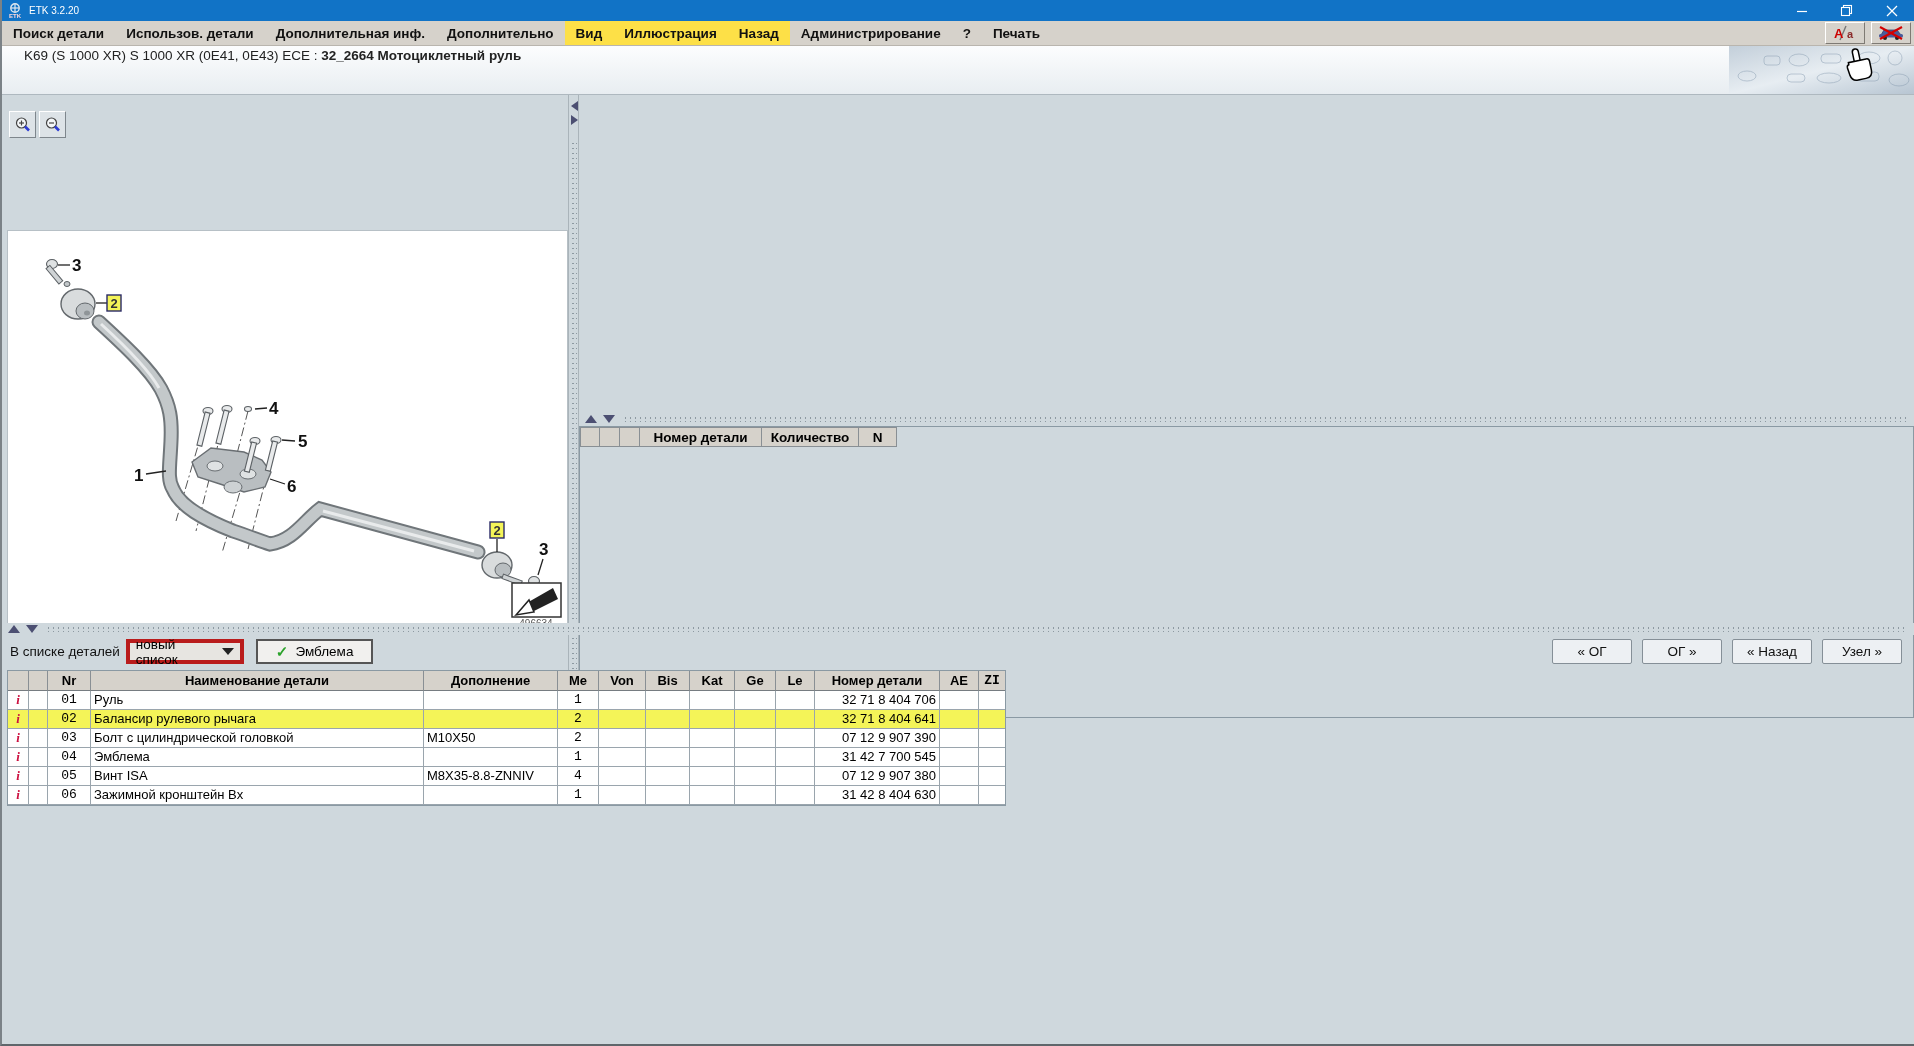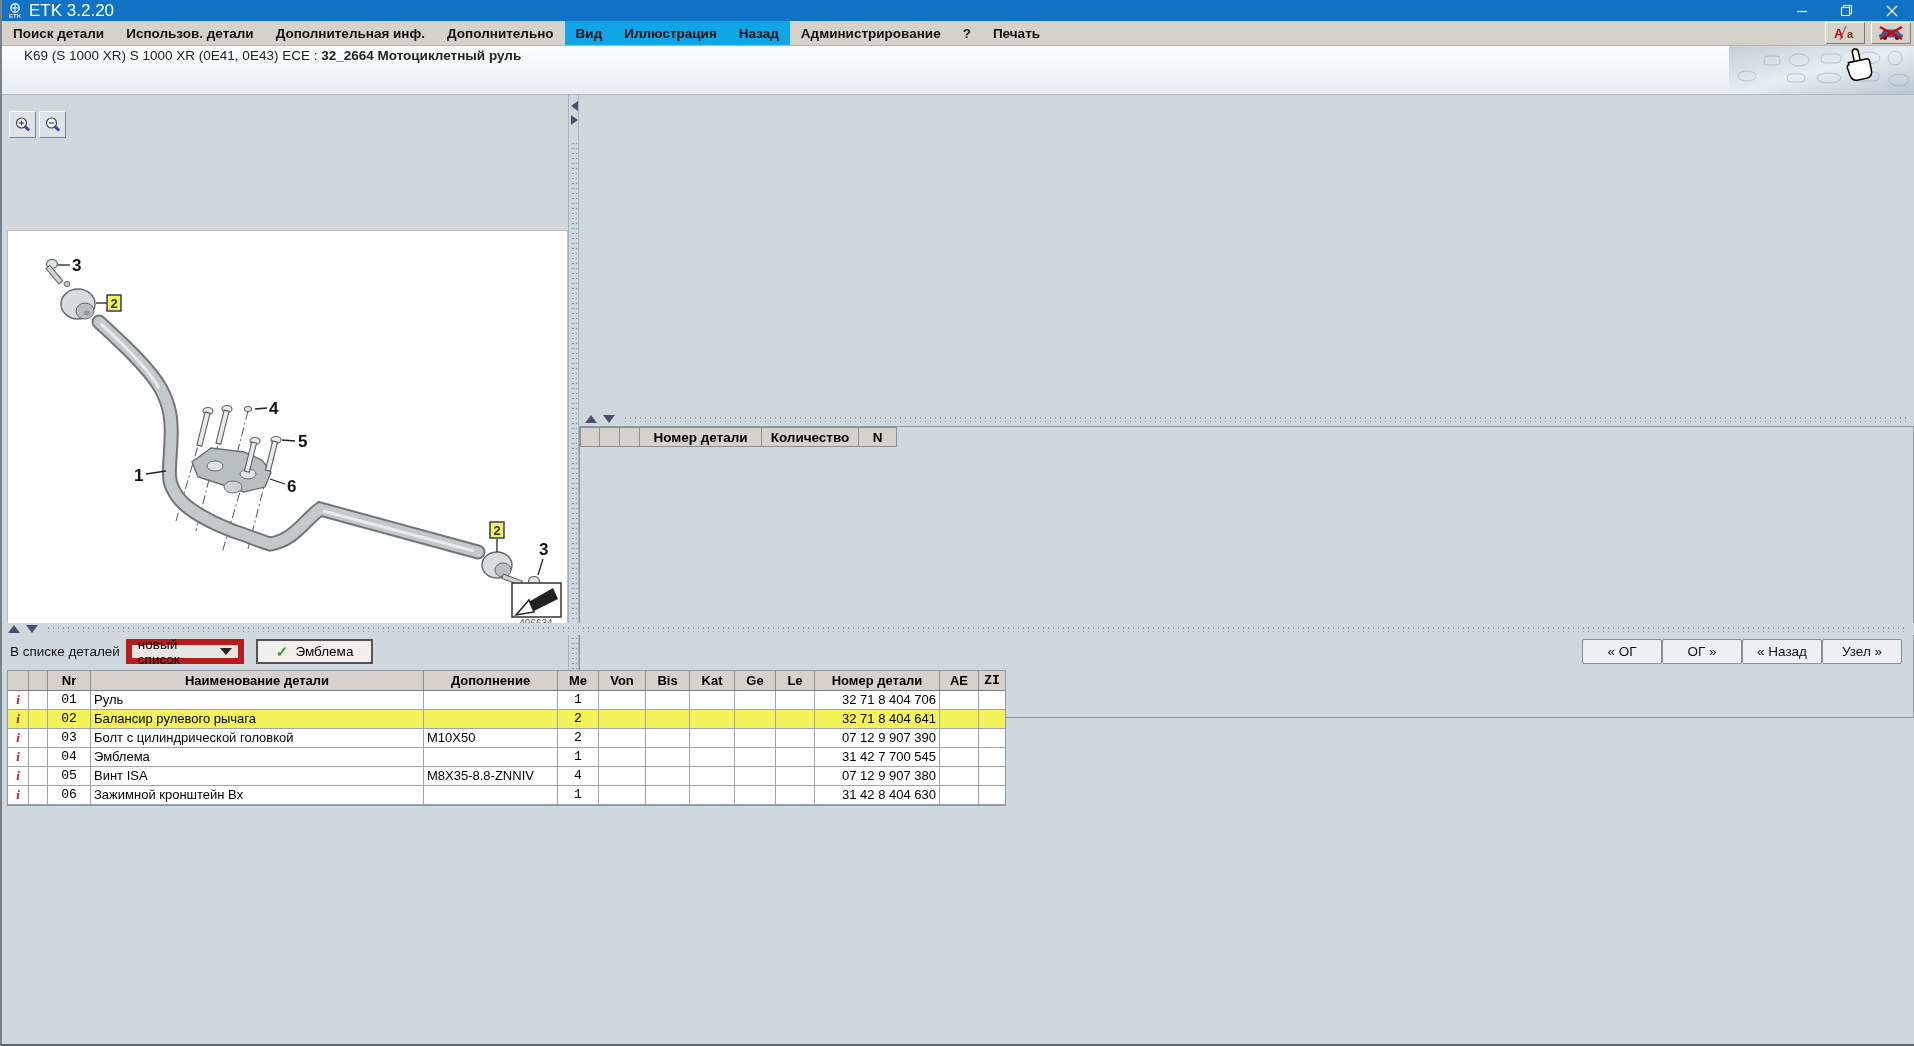--- a/index.html
+++ b/index.html
@@ -4,31 +4,31 @@
 <style>
   * { margin:0; padding:0; box-sizing:border-box; }
   html,body { width:1914px; height:1046px; overflow:hidden; }
   body { font-family:"Liberation Sans", sans-serif; background:#cfd8dd; position:relative;
          border-left:2px solid #7b8287; border-bottom:2px solid #5f666b; }
 
   
   .titlebar { position:absolute; left:0; top:0; width:100%; height:21px; background:#1173c6;
               display:flex; align-items:center; color:#fff; }
   .titlebar .appicon { width:16px; height:16px; margin:0 6px 0 5px; }
-  .titlebar .title { font-size:17px; }
+  .titlebar .title { font-size:10px; }
   .titlebar .spacer { flex:1; }
   .wbtn { width:45px; height:21px; display:flex; align-items:center; justify-content:center; }
   .wbtn svg { display:block; }
 
   
   .menubar { position:absolute; left:0; top:21px; width:100%; height:25px; background:#d6d2cb;
              display:flex; align-items:stretch; border-bottom:1px solid #b9b5ae; }
   .menu-item { font-size:13.5px; font-weight:bold; color:#111; padding:0 11px; display:flex;
                align-items:center; cursor:default; }
-  .menu-group-hl { display:flex; background:#0ea5e9; }
+  .menu-group-hl { display:flex; background:#fde047; }
   .menubar .spacer { flex:1; }
   .toolbtn { width:40px; height:22px; margin:1px 3px; background:#d6d2cb;
              border-top:1px solid #fff; border-left:1px solid #fff;
              border-right:1px solid #7e7a74; border-bottom:1px solid #7e7a74;
              display:flex; align-items:center; justify-content:center; }
 
   
   .header { position:absolute; left:0; top:46px; width:100%; height:49px;
             background:linear-gradient(#fcfdfe,#e8edf1); border-bottom:1px solid #aeb8bf; }
   .header h1 { font-size:21px; font-weight:bold; color:#55a1db; padding:3px 0 0 12px; letter-spacing:.2px; }
@@ -67,29 +67,29 @@
   .right-frame { position:absolute; left:577px; top:331px; width:1335px; height:292px;
                  border:1px solid #8a99a3; background:#cfd8dd; }
   .dgrid { display:grid; grid-template-columns:20px 20px 20px 122px 97px 38px; }
   .dgrid .cell { height:20px; background:#d6d2cb; border:1px solid #898f94; border-left:none;
                  font-size:13.5px; font-weight:bold; display:flex; align-items:center; justify-content:center; }
   .dgrid .cell:first-child { border-left:1px solid #898f94; }
 
   
   .toolbar { position:absolute; left:0; top:635px; width:100%; height:33px; display:flex; align-items:center; }
   .toolbar .lbl { font-size:13.5px; color:#111; margin:0 6px 0 8px; }
-  .dropdown { width:118px; height:25px; background:#e7e5e1; border:6px solid #b91c1c;
+  .dropdown { width:118px; height:25px; background:#e7e5e1; border:4px solid #b91c1c;
               display:flex; align-items:center; font-size:13.5px; padding:0 6px; gap:6px; }
   .dropdown .txt { flex:1; }
   .caret { width:0; height:0; border-left:6px solid transparent; border-right:6px solid transparent; border-top:7px solid #222; }
   .apply-btn { height:25px; margin-left:12px; padding:0 18px; background:#f1f0ee; border:2px solid #555;
                font-size:13.5px; display:flex; align-items:center; gap:7px; }
   .apply-btn .check { color:#2ba22b; font-weight:bold; font-size:15px; }
   .toolbar .spacer { flex:1; }
-  .navbtns { display:flex; margin-right:12px; }
+  .navbtns { display:flex; gap:10px; margin-right:12px; }
   .navbtn { width:80px; height:25px; background:#edf0f3; border:1px solid #858f97; border-radius:2px;
             font-size:13.5px; display:flex; align-items:center; justify-content:center; color:#111; }
 
   
   .parts { position:absolute; left:5px; top:670px; width:999px; border:1px solid #8a99a3; background:#fff; }
   .prow { display:grid; grid-template-columns:21px 19px 43px 333px 134px 41px 47px 44px 45px 41px 39px 125px 39px 26px; }
   .prow > div { height:19px; border-right:1px solid #9aa5ad; border-bottom:1px solid #9aa5ad;
                 font-size:13px; line-height:18px; padding:0 3px; overflow:hidden; white-space:nowrap; }
   .prow > div:last-child { border-right:none;font-family:Liberation Mono, monospace; }
   .phead > div { background:#d6d2cb; font-weight:bold; text-align:center; height:20px; line-height:19px;

